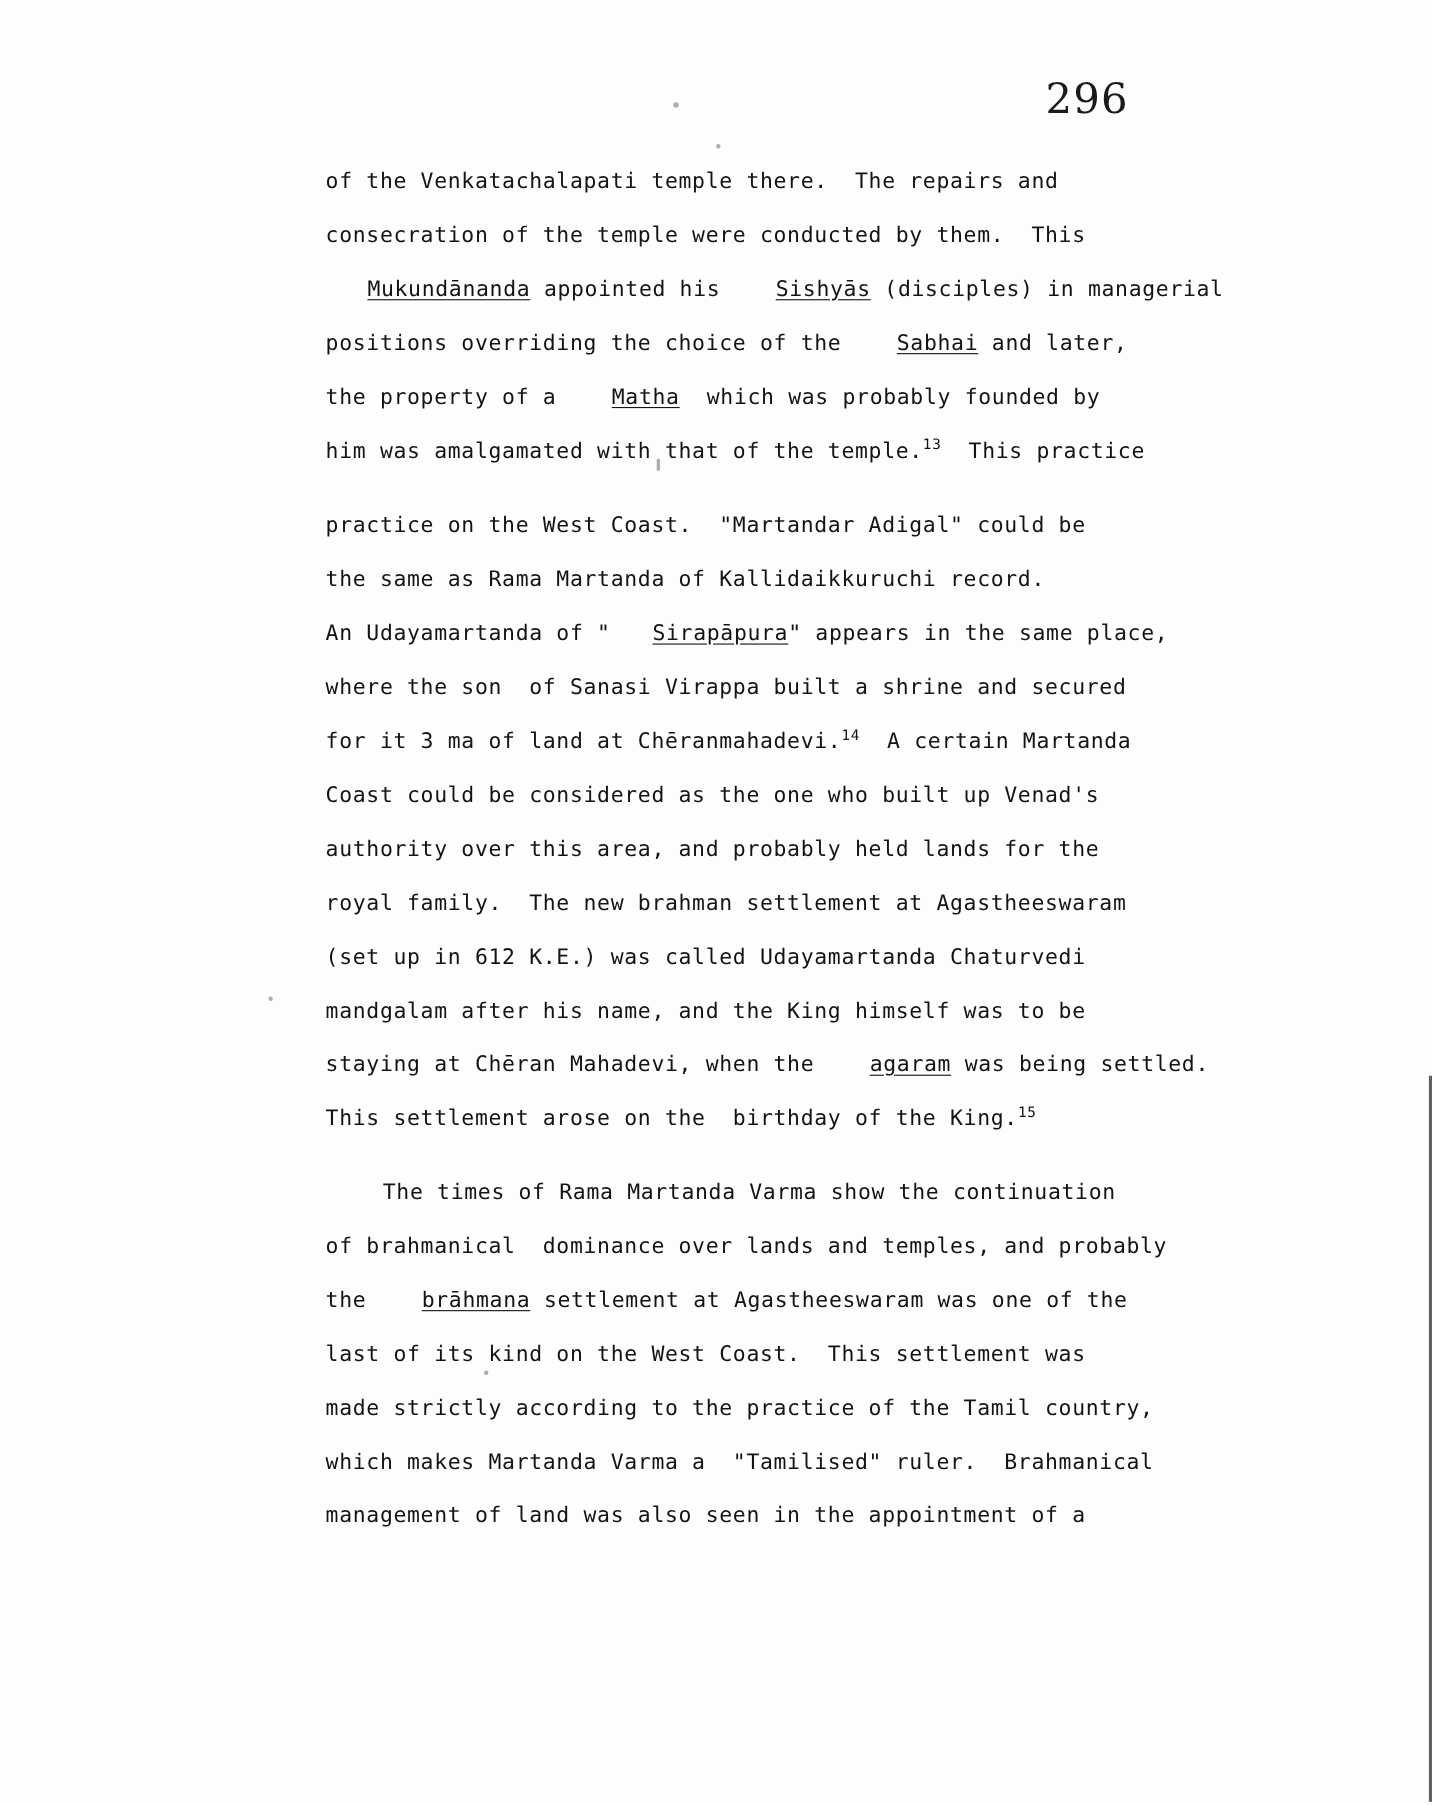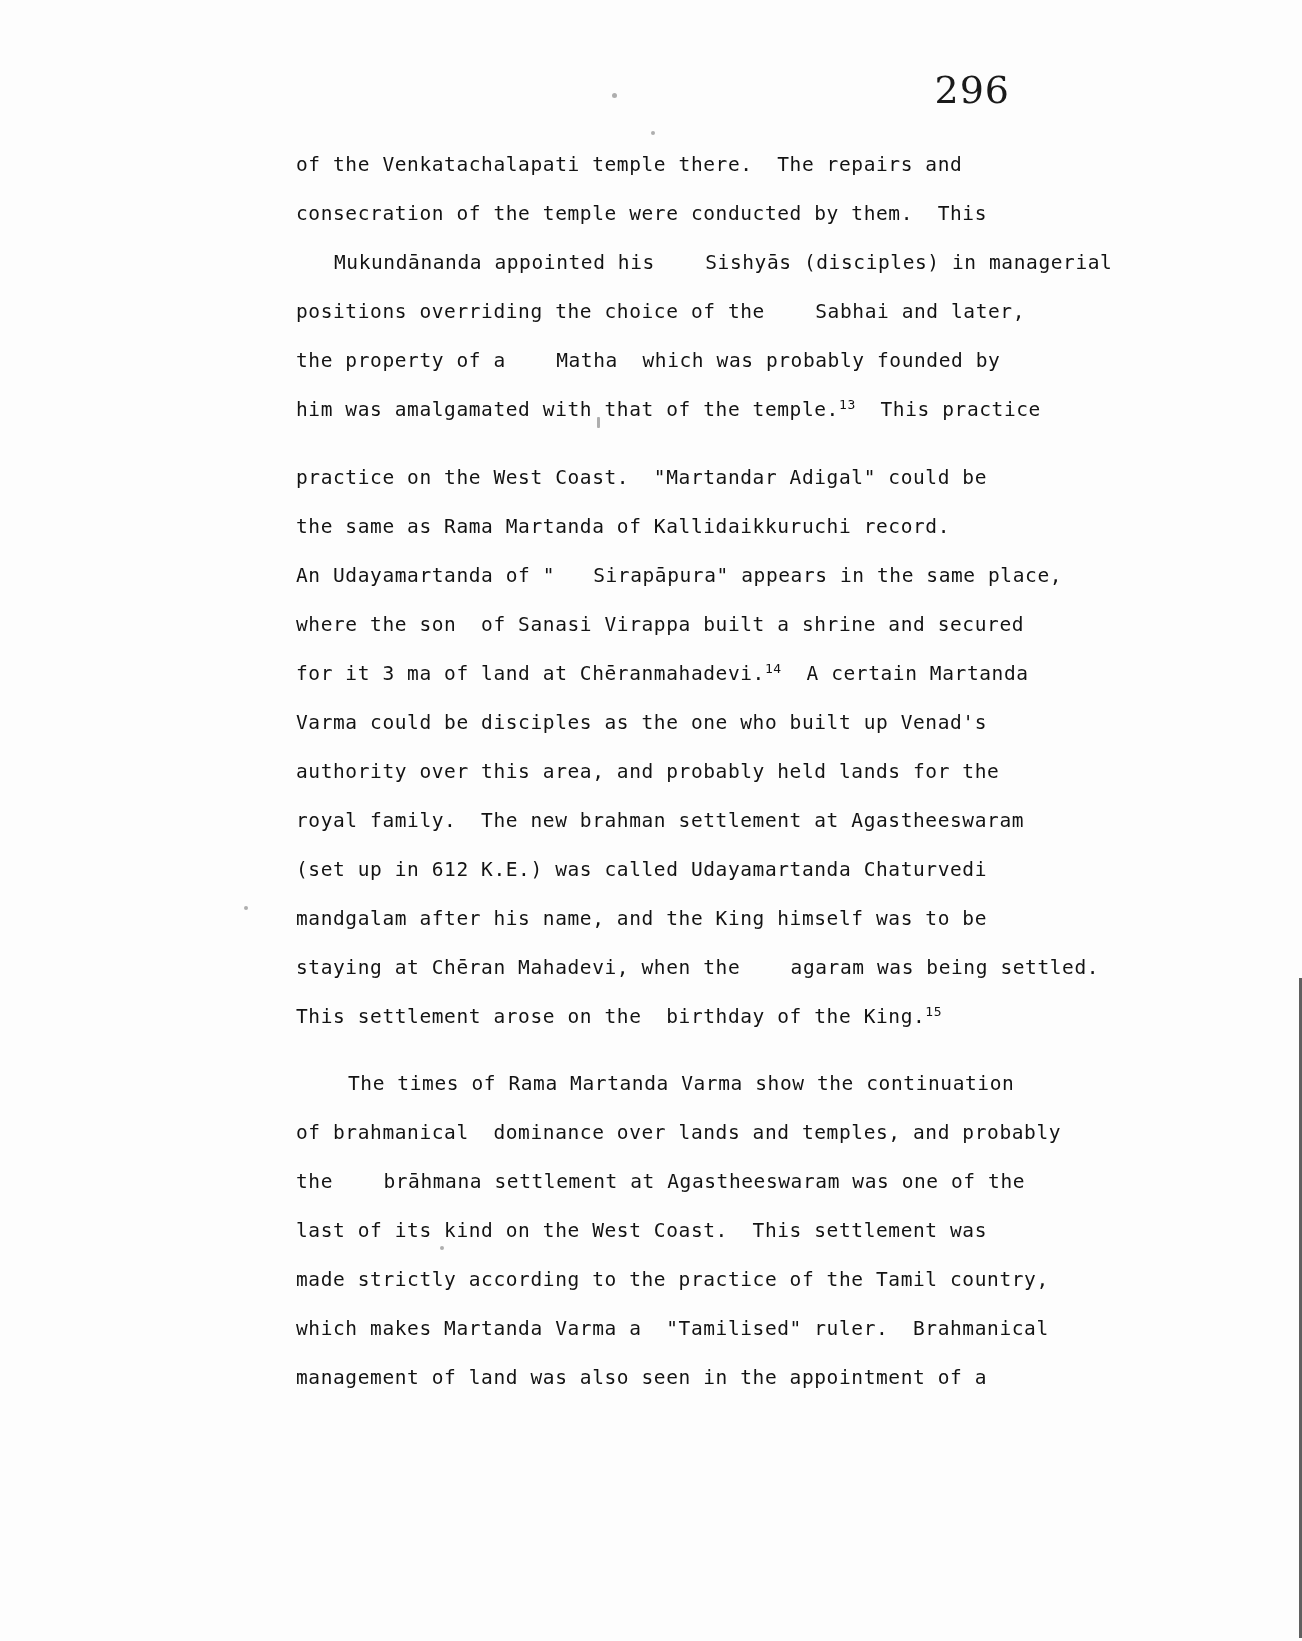--- a/index.html
+++ b/index.html
@@ -16,21 +16,21 @@
     overflow: hidden;
   }
   .page {
     position: absolute;
     inset: 0;
     background: #fdfdfd;
   }
   .page-number {
     position: absolute;
     top: 68px;
-    left: 0;
+    left: 16px;
     width: 1010px;
     text-align: right;
     font-family: "DejaVu Serif", serif;
     font-size: 38px;
     letter-spacing: 1px;
     color: #1a1a1a;
   }
   .body-text {
     position: absolute;
     top: 140px;
@@ -44,20 +44,21 @@
     font-size: 19.5px;
     line-height: 49px;
     letter-spacing: 0.6px;
     white-space: pre;
     color: #131313;
   }
   .indent {
     padding-left: 52px;
   }
   .u {
+    text-decoration: underline;
     text-underline-offset: 3px;
     padding-left: 38px;
   }
   sup {
     font-size: 13px;
     vertical-align: super;
     line-height: 0;
     text-align: right;
   }
   
@@ -97,21 +98,21 @@
       <span class="line"><span class="u">Mukundānanda</span> appointed his <span class="u">Sishyās</span> (disciples) in managerial</span><br>
       <span class="line">positions overriding the choice of the <span class="u">Sabhai</span> and later,</span><br>
       <span class="line">the property of a <span class="u">Matha</span>  which was probably founded by</span><br>
       <span class="line">him was amalgamated with that of the temple.<sup>13</sup>  This practice</span><br>
       <br>
       <span class="line">practice on the West Coast.  "Martandar Adigal" could be</span><br>
       <span class="line">the same as Rama Martanda of Kallidaikkuruchi record.</span><br>
       <span class="line">An Udayamartanda of "<span class="u">Sirapāpura</span>" appears in the same place,</span><br>
       <span class="line">where the son  of Sanasi Virappa built a shrine and secured</span><br>
       <span class="line">for it 3 ma of land at Chēranmahadevi.<sup>14</sup>  A certain Martanda</span><br>
-      <span class="line">Varma could be disciples as the one who built up Venad's</span><br>
+      <span class="line">Coast could be considered as the one who built up Venad's</span><br>
       <span class="line">authority over this area, and probably held lands for the</span><br>
       <span class="line">royal family.  The new brahman settlement at Agastheeswaram</span><br>
       <span class="line">(set up in 612 K.E.) was called Udayamartanda Chaturvedi</span><br>
       <span class="line">mandgalam after his name, and the King himself was to be</span><br>
       <span class="line">staying at Chēran Mahadevi, when the <span class="u">agaram</span> was being settled.</span><br>
       <span class="line">This settlement arose on the  birthday of the King.<sup>15</sup></span>
     </p>
 
     <p class="para">
       <span class="line indent">The times of Rama Martanda Varma show the continuation</span><br>

